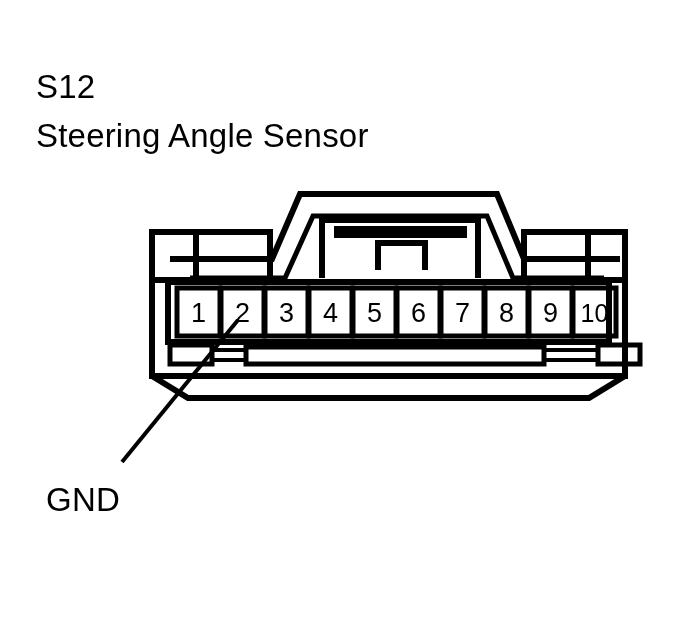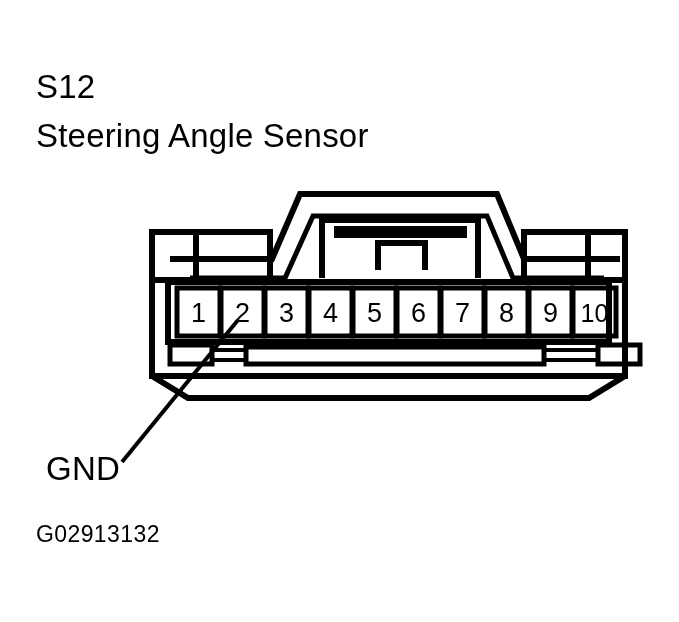--- a/index.html
+++ b/index.html
@@ -35,21 +35,21 @@
     letter-spacing: 0.2px;
   }
   .label-name {
     font-size: 33px;
     letter-spacing: 0.2px;
     margin-top: 11px;
   }
   .callout-text {
     position: absolute;
     left: 46px;
-    top: 450px;
+    top: 481px;
     font-size: 33px;
     letter-spacing: 0.3px;
     white-space: nowrap;
   }
   .figure-id {
     position: absolute;
     left: 36px;
     top: 521px;
     font-size: 23px;
     letter-spacing: 0.4px;
@@ -193,15 +193,14 @@
       </g>
 
     </g>
 
     <line x1="122" y1="462" x2="238" y2="320" stroke="#000000" stroke-width="4"></line>
 
   </svg>
 
   <div class="callout-text">GND</div>
 
-  <div class="figure-id">G02913132</div>
 
 </div>
 
 </body></html>

